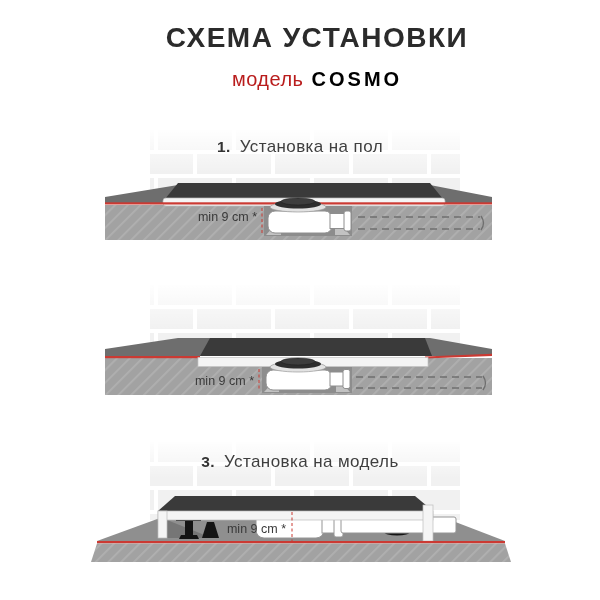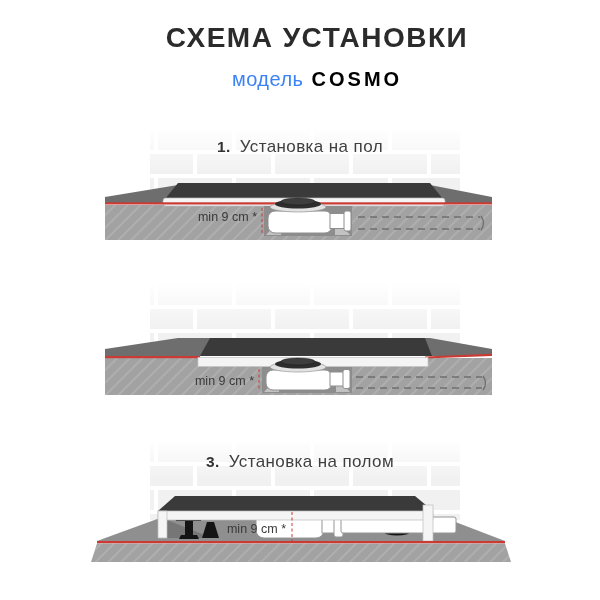--- a/index.html
+++ b/index.html
@@ -2,21 +2,21 @@
 <html><head>
 <meta charset="utf-8">
 <style>
   html,body{margin:0;padding:0;background:#fff;}
   #page{position:relative;width:600px;height:600px;background:#ffffff;overflow:hidden;
         font-family:"Liberation Sans", sans-serif;padding-left:34px;}
   
   .header{position:absolute;top:22px;left:0;width:100%;text-align:center;}
   .main-title{font-size:28px;font-weight:800;letter-spacing:1.5px;color:#2b2b2b;}
   .subtitle{margin-top:14px;font-size:20px;color:#1f1f1f;}
-  .subtitle .model-word{font-weight:400;letter-spacing:.5px;color:#3b82f6;}
+  .subtitle .model-word{font-weight:400;letter-spacing:.5px;color:#b91c1c;}
   .subtitle .model-name{font-weight:800;letter-spacing:3px;margin-left:8px;color:#000000;}
   
   .section{position:absolute;left:0;width:600px;}
   #section-1{top:128px;height:125px;}
   #section-2{top:283px;height:130px;}
   #section-3{top:440px;height:160px;}
   .section svg{position:absolute;left:0;top:0;}
   .heading{position:absolute;left:0;width:100%;text-align:center;z-index:2;
            font-size:17px;color:#3f3f3f;letter-spacing:.4px;}
   .heading .num{font-weight:700;color:#333;margin-right:9px;font-size:15.5px;}
@@ -188,17 +188,17 @@
       <polygon points="175,56 415,56 433,71 158,71" fill="#3a3a3a"></polygon>
       <rect x="158" y="71" width="275" height="9" fill="#f5f5f5" stroke="#bdbdbd" stroke-width="0.7"></rect>
       <rect x="158" y="71" width="9" height="27" fill="#f5f5f5" stroke="#bdbdbd" stroke-width="0.7"></rect>
       <rect x="423" y="65" width="10" height="36" fill="#f5f5f5" stroke="#bdbdbd" stroke-width="0.7"></rect>
       <rect x="97" y="101" width="408" height="2.4" fill="#cb3a33"></rect>
       <polygon points="97,103.4 505,103.4 511,122 91,122" fill="url(#t3-hatch)"></polygon>
       <path d="M292 72 V101" stroke="#cb3a33" stroke-width="1" stroke-dasharray="3 2.5"></path>
       <text class="dim-label" x="286" y="93" text-anchor="end">min 9 cm *</text>
     </svg>
     <div class="heading">
-      <span class="num">3.</span><span>Установка на полом</span>
+      <span class="num">3.</span><span>Установка на модель</span>
     </div>
   </div>
 
 </div>
 
 </body></html>

